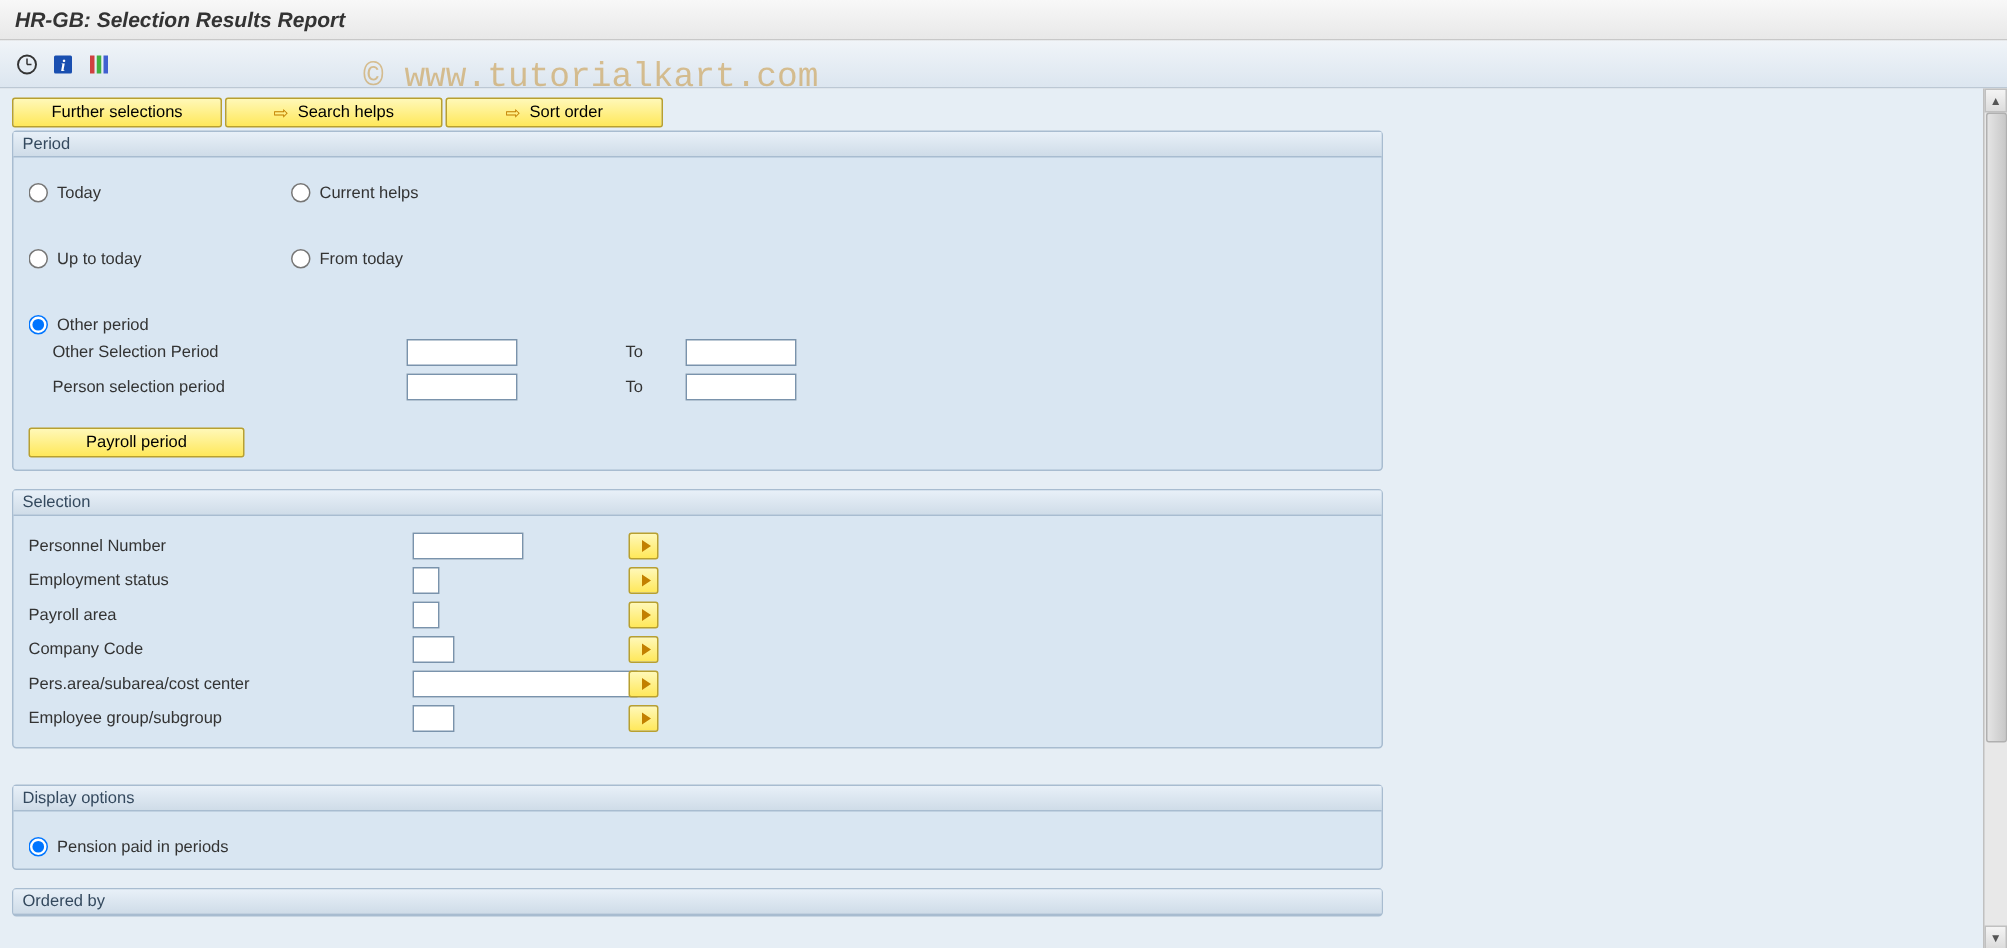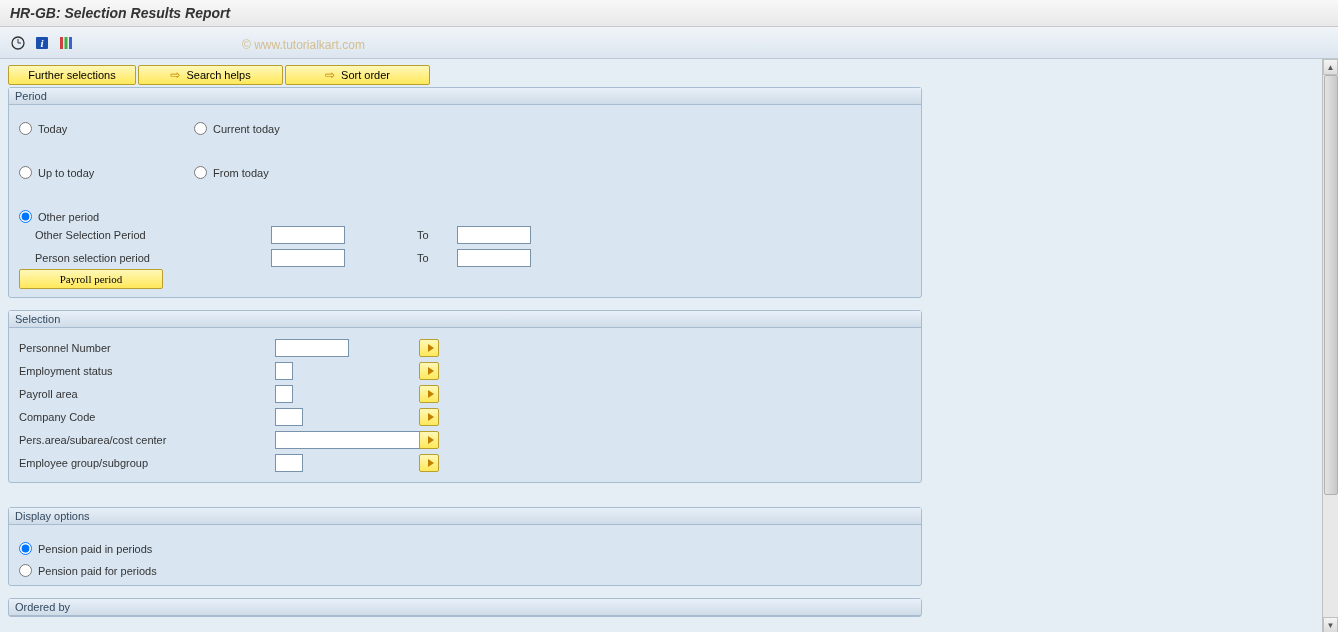--- a/index.html
+++ b/index.html
@@ -59,21 +59,21 @@
       border: 1px solid #b8a030;
       border-radius: 2px;
       padding: 2px 4px;
       font-size: 11px;
       cursor: pointer;
       height: 20px;
       display: inline-flex;
       align-items: center;
       justify-content: center;
     }
-    .yellow-btn.wide { width: 128px; }
+    .yellow-btn.wide { width: 140px; }
     .yellow-btn.mid { width: 145px; }
     .arrow-glyph {
       color: #c28000;
       font-size: 12px;
       margin-right: 6px;
     }
     .group-box {
       background: #d9e6f2;
       border: 1px solid #a8bcd0;
       border-radius: 3px;
@@ -147,22 +147,21 @@
     }
     .multi-btn svg { width: 12px; height: 10px; }
     .payroll-btn {
       background: linear-gradient(to bottom, #fff8b8, #ffe85a);
       border: 1px solid #b8a030;
       border-radius: 2px;
       width: 144px;
       height: 20px;
       font-size: 11px;
       cursor: pointer;
-      margin-top: 0;
-      font-family: Liberation Serif, serif;
+      margin-top: 16px;
     }
     .sel-row {
       display: flex;
       align-items: center;
       height: 23px;
     }
     .sel-label { width: 256px; }
     .scrollbar-right {
       width: 16px;
       background: #e8e8e8;
@@ -190,22 +189,22 @@
       height: 420px;
       background: linear-gradient(to right,#e4e4e4,#c8c8c8);
       border: 1px solid #b0b0b0;
       border-radius: 2px;
     }
     .watermark {
       position: absolute;
       top: 38px;
       left: 242px;
       color: rgba(200,150,60,0.55);
-      font-size: 12px;
-      font-family: Liberation Sans, sans-serif;
+      font-size: 23px;
+      font-family: Liberation Mono, monospace;
       pointer-events: none;
     }
   </style>
 </head>
 <body>
 
 <div class="title-bar">
   <span>HR-GB: Selection Results Report</span>
 </div>
 
@@ -254,21 +253,21 @@
   <div class="group-box">
     <div class="group-title">Period</div>
     <div class="group-body">
       <div class="radio-grid">
         <label class="radio-item col1">
           <input type="radio" name="period" style="">
           <span>Today</span>
         </label>
         <label class="radio-item col3">
           <input type="radio" name="period" style="">
-          <span>Current today</span>
+          <span>Current helps</span>
         </label>
         <div class="radio-item newline"></div>
         <label class="radio-item col1">
           <input type="radio" name="period" style="">
           <span>Up to today</span>
         </label>
         <label class="radio-item col2">
           <input type="radio" name="period" style="">
           <span>From today</span>
         </label>
@@ -365,24 +364,20 @@
 
   <div style="height:12px"></div>
 
   <div class="group-box">
     <div class="group-title">Display options</div>
     <div class="group-body">
       <label class="radio-item" style="width:100%">
         <input type="radio" name="pension" checked="" style="">
         <span>Pension  paid in periods</span>
       </label>
-      <label class="radio-item" style="width:100%">
-        <input type="radio" name="pension" style="">
-        <span>Pension  paid for periods</span>
-      </label>
     </div>
   </div>
 
   <div class="group-box">
     <div class="group-title">Ordered by</div>
 
   </div>
 
 </div>
 

